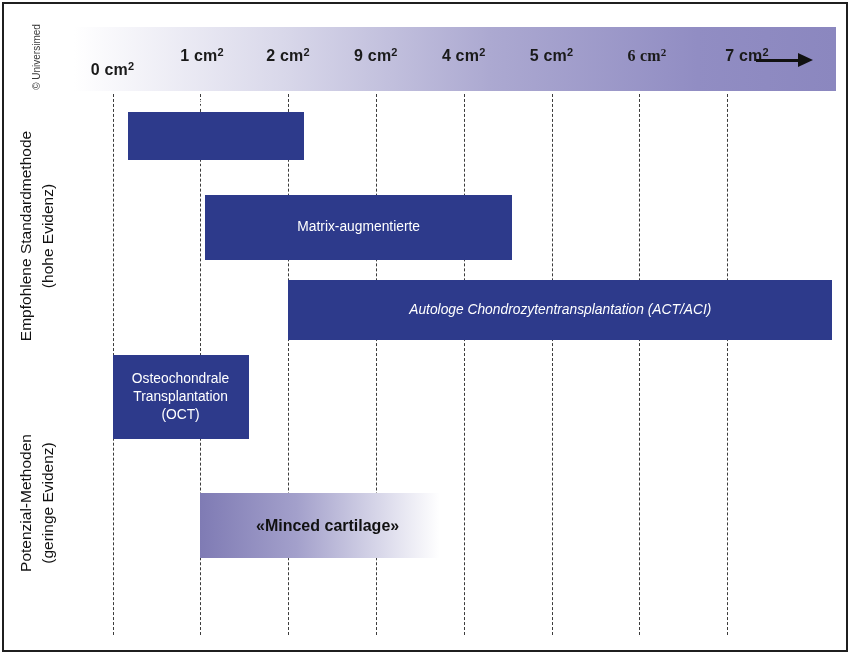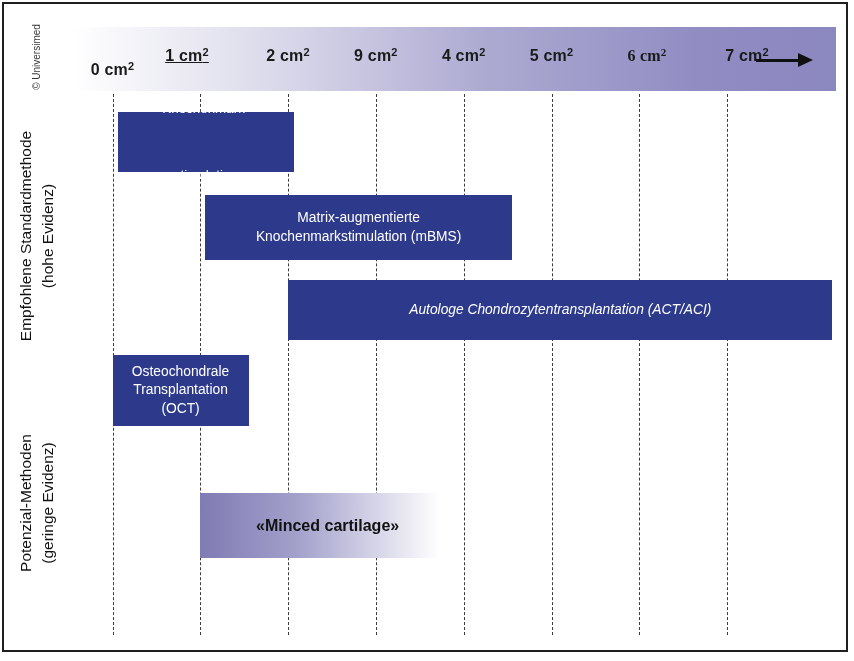--- a/index.html
+++ b/index.html
@@ -55,21 +55,21 @@
 
 <div class="figure">
   <div class="frame"></div>
 
   <div class="copyright">© Universimed</div>
 
   <div class="header-band"></div>
 
   <div id="ticks-layer">
       <div class="tick-label" style="left: 112.5px; margin-top: 14px;"><span>0 cm</span><span class="sup">2</span></div>
-      <div class="tick-label" style="left: 187px; text-decoration: underline;"><span>1 cm</span><span class="sup">2</span></div>
+      <div class="tick-label" style="left: 202px;"><span>1 cm</span><span class="sup">2</span></div>
       <div class="tick-label" style="left: 288.1px;"><span>2 cm</span><span class="sup">2</span></div>
       <div class="tick-label" style="left: 375.9px;"><span>9 cm</span><span class="sup">2</span></div>
       <div class="tick-label" style="left: 463.7px;"><span>4 cm</span><span class="sup">2</span></div>
       <div class="tick-label" style="left: 551.5px;"><span>5 cm</span><span class="sup">2</span></div>
       <div class="tick-label" style="left: 647px; font-family: Liberation Serif, serif;"><span>6 cm</span><span class="sup">2</span></div>
       <div class="tick-label" style="left: 747px;"><span>7 cm</span><span class="sup">2</span></div>
     </div>
   <div id="grid-layer">
       <div class="grid-line" style="left: 112.5px;"></div>
       <div class="grid-line" style="left: 200.3px;"></div>
@@ -88,32 +88,31 @@
     <div>Empfohlene Standardmethode</div>
     <div>(hohe Evidenz)</div>
   </div>
 
   <div class="side-label" id="group-label-1">
     <div>Potenzial-Methoden</div>
     <div>(geringe Evidenz)</div>
   </div>
 
   <div id="bars-layer">
-      <div class="bar solid" style="left: 118px; width: 175.6px; top: 112px; height: 60px; font-size: 13.4px; gap: 48px;">
+      <div class="bar solid" style="left: 128px; width: 175.6px; top: 112px; height: 48px; font-size: 13.4px; gap: 48px;">
         <div>Knochenmark-</div>
         <div>stimulation</div>
       </div>
       <div class="bar solid" style="left: 205px; width: 307.3px; top: 195px; height: 65px;">
         <div>Matrix-augmentierte</div>
-        <div>Knochenmarkstimulation (mBMS)</div>
       </div>
       <div class="bar solid" style="left: 288.1px; width: 544.36px; top: 280px; height: 60px; font-style: italic;">
         <div>Autologe Chondrozytentransplantation (ACT/ACI)</div>
       </div>
-      <div class="bar solid" style="left: 112.5px; width: 136.09px; top: 355px; height: 71px;">
+      <div class="bar solid" style="left: 112.5px; width: 136.09px; top: 355px; height: 84px;">
         <div>Osteochondrale</div>
         <div>Transplantation</div>
         <div>(OCT)</div>
       </div>
       <div class="bar fade" style="left: 200.3px; width: 254.62px; top: 493px; height: 65px;">
         <div>«Minced cartilage»</div>
       </div>
     </div>
 </div>
 

